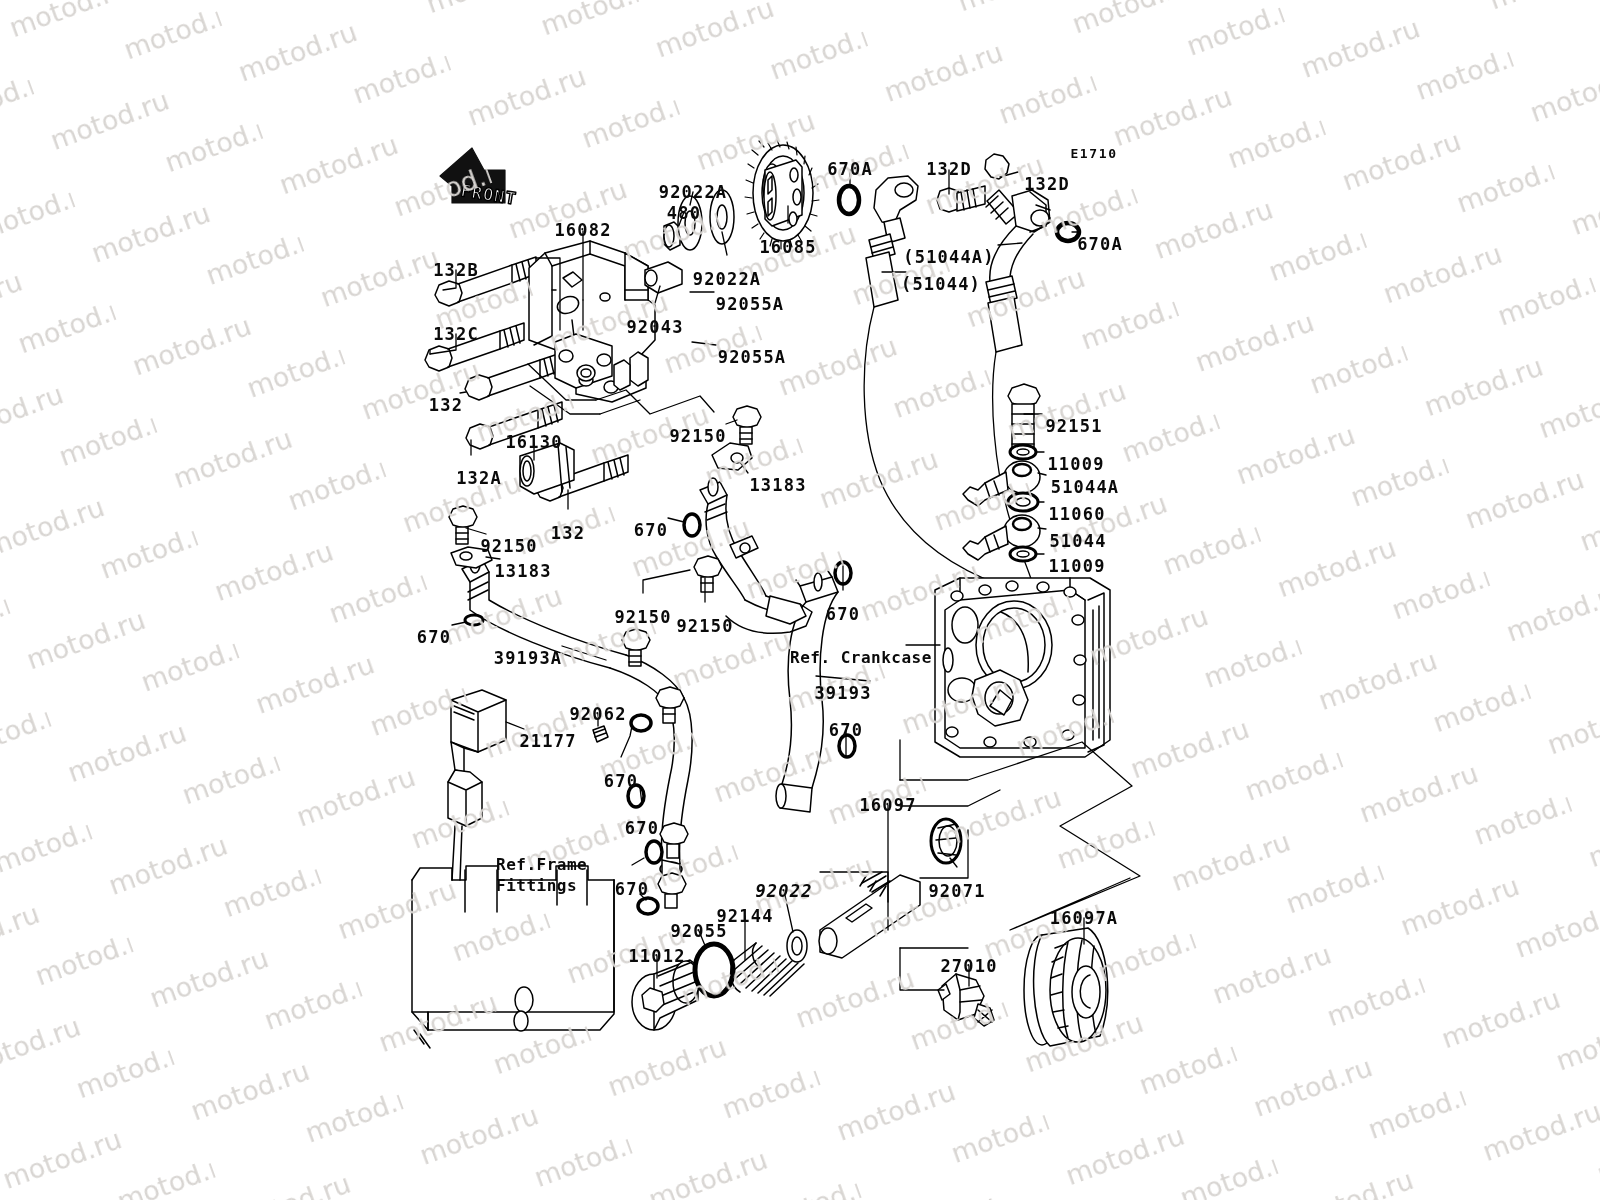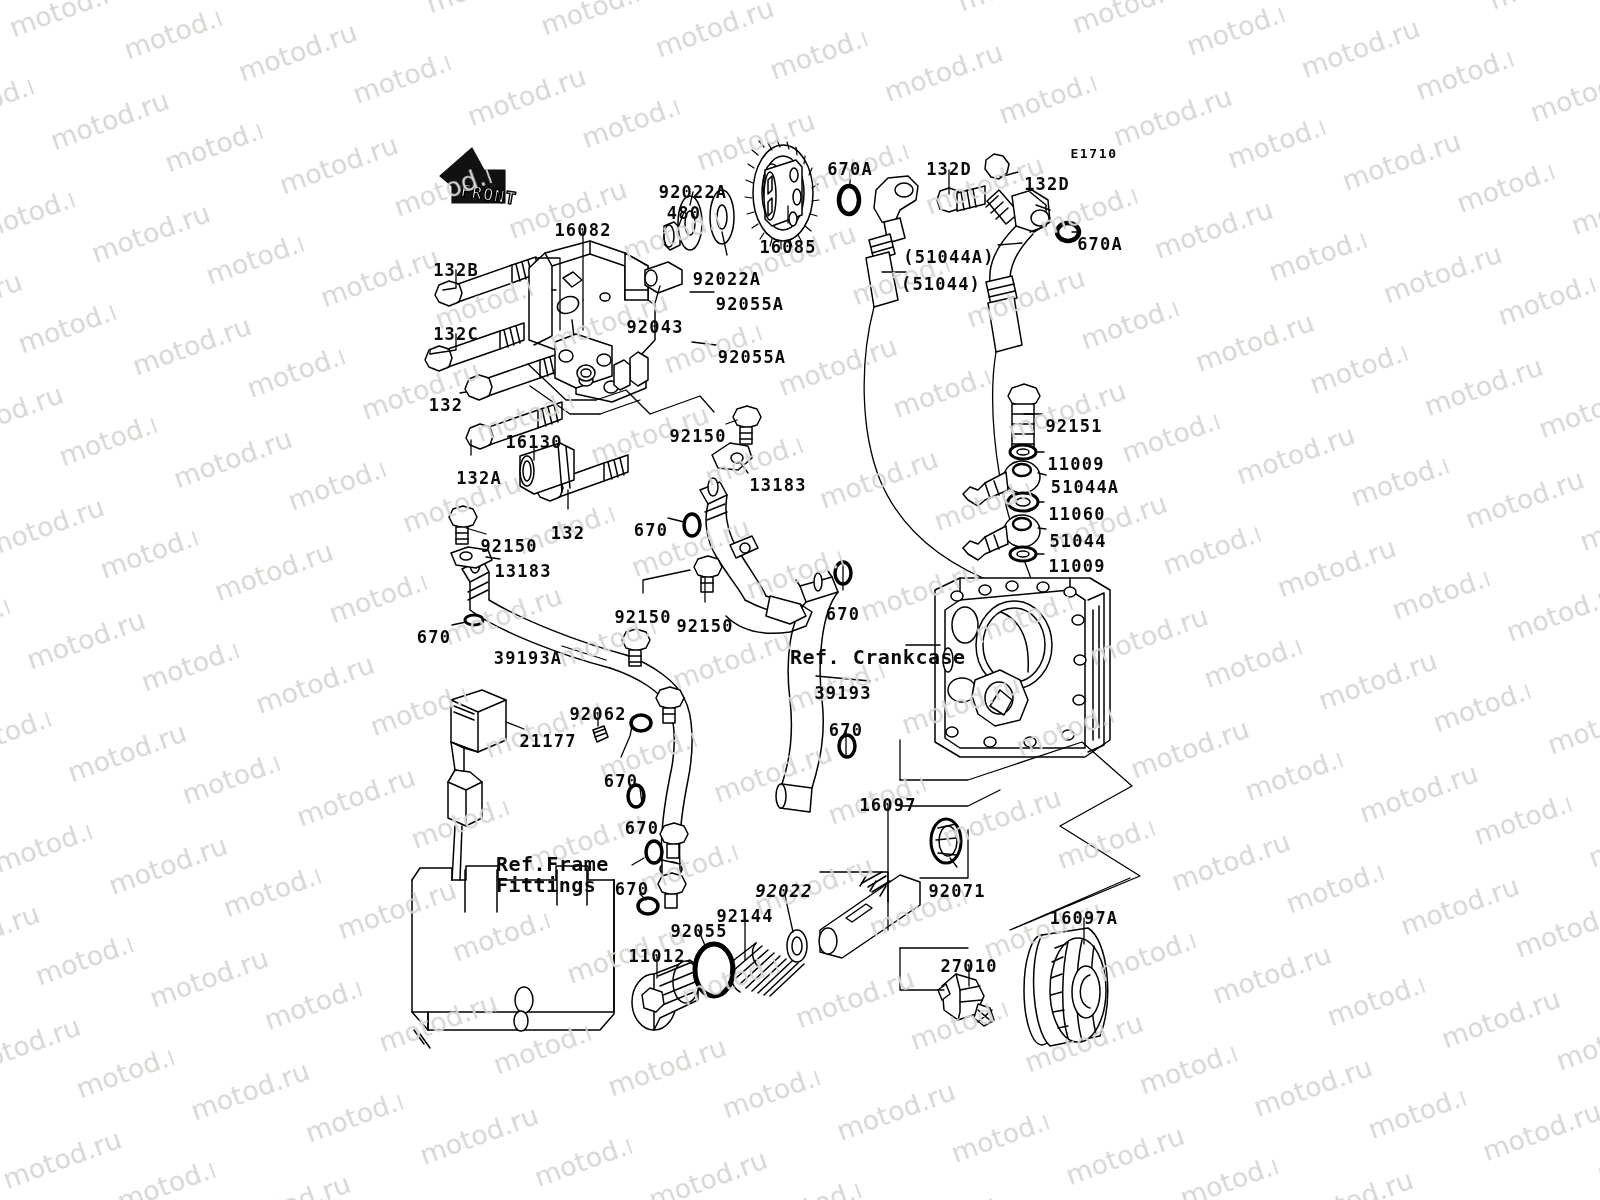--- a/index.html
+++ b/index.html
@@ -8,21 +8,21 @@
        font-family:"DejaVu Sans Mono","Liberation Mono",monospace;}
   #stage{position:relative;width:1600px;height:1200px;background:#fff;}
   #watermark{position:absolute;left:0;top:0;width:1600px;height:1200px;
              pointer-events:none;z-index:5;}
   #art{position:absolute;left:0;top:0;width:1600px;height:1200px;z-index:2;}
   #labels{position:absolute;left:0;top:12px;width:1276px;height:1200px;z-index:8;border-radius:20px;}
   .lbl{position:absolute;font-family:"DejaVu Sans Mono","Liberation Mono",monospace;
        font-weight:bold;font-size:17px;color:#0a0a0a;white-space:nowrap;
        letter-spacing:1.2px;transform:translate(-50%,-50%);}
   .lbl.small{font-size:13px;letter-spacing:1.6px;font-weight:bold;}
-  .lbl.ref{font-size:20px;letter-spacing:0.5px;line-height:21px;
+  .lbl.ref{font-size:16px;letter-spacing:0.5px;line-height:21px;
            text-align:left;transform:translate(0,-50%);}
   .wmtext{font-family:"DejaVu Sans","Liberation Sans",sans-serif;
           font-size:27px;fill:#d8d5d2;}
 </style>
 </head>
 <body>
 
 <div id="stage">
 
   <svg id="art" viewBox="0 0 1600 1200">

